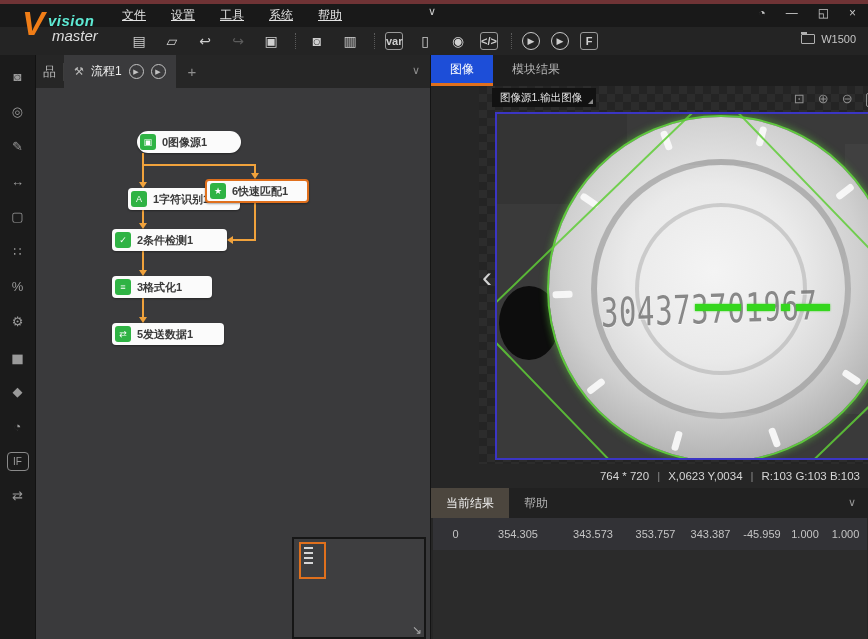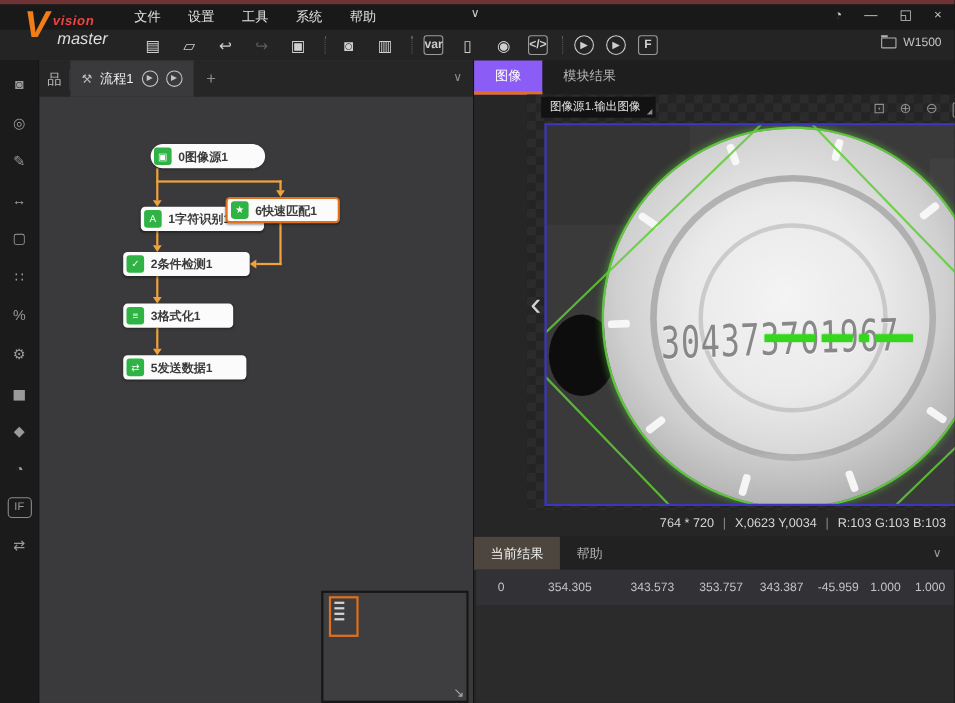--- a/index.html
+++ b/index.html
@@ -4,24 +4,24 @@
 <style>
   * { margin:0; padding:0; box-sizing:border-box; }
   body { background:#000; font-family:"Liberation Sans", sans-serif; }
   .window { position:relative; width:868px; height:639px; background:#1f1f1f; overflow:hidden; }
 
   
   .top-accent { position:absolute; left:0; top:0; width:100%; height:4px; background:#6f3335; }
   .titlebar { position:absolute; left:0; top:4px; width:100%; height:23px; background:#191919; }
   .brand { position:absolute; left:22px; top:4px; width:110px; height:46px; z-index:5; }
   .brand-v { position:absolute; left:0; top:0; font-size:34px; font-weight:bold; font-style:italic; color:#f07d17; }
-  .brand-line1 { position:absolute; left:26px; top:8px; font-size:12px; font-weight:bold; font-style:italic; color:#ef4444; letter-spacing:.5px; }
+  .brand-line1 { position:absolute; left:26px; top:8px; font-size:15px; font-weight:bold; font-style:italic; color:#5eead4; letter-spacing:.5px; }
   .brand-line2 { position:absolute; left:30px; top:23px; font-size:15px; font-style:italic; color:#dddddd; }
   .menubar { position:absolute; left:122px; top:3px; display:flex; gap:25px; }
-  .menubar span { font-size:12px; color:#e2e2e2; cursor:default; }
+  .menubar span { font-size:12px; color:#e2e2e2; cursor:default;text-decoration:underline; }
   .title-chevron { position:absolute; left:428px; top:1px; font-size:11px; color:#cccccc; }
   .win-controls { position:absolute; right:12px; top:2px; display:flex; gap:20px; }
   .win-controls span { font-size:12px; color:#c8c8c8; }
 
   
   .toolbar { position:absolute; left:0; top:27px; width:100%; height:28px; background:#242424; display:flex; align-items:center; }
   .toolbar .pad { width:128px; flex:none; }
   .tb-icon { width:22px; height:20px; margin-right:11px; color:#cfcfcf; font-size:14px; line-height:20px; text-align:center; flex:none; }
   .tb-icon.small-text { font-size:9px; font-weight:bold; }
   .tb-icon.dim { color:#5c5c5c; }
@@ -65,21 +65,21 @@
 
   .minimap { position:absolute; left:256px; top:449px; width:134px; height:102px; background:#3e3e40; border:2px solid #161616; }
   .mm-view { position:absolute; left:5px; top:3px; width:27px; height:37px; border:2px solid #e0701d; padding:3px 0 0 3px; }
   .mm-dash { width:9px; height:2px; background:#d6d6d6; margin-bottom:3px; }
   .mm-resize { position:absolute; right:2px; bottom:0px; color:#a8a8a8; font-size:12px; }
 
   
   .right-panel { flex:1; position:relative; background:#262626; border-left:1px solid #141414; }
   .viewer-tabs { position:absolute; left:0; top:0; width:100%; height:31px; background:#1e1e1e; display:flex; }
   .vtab { height:31px; line-height:29px; padding:0 19px; font-size:12px; color:#b5b5b5; }
-  .vtab.active { color:#ffffff; border-bottom:3px solid #e0701d; background:#8b5cf6; }
+  .vtab.active { color:#ffffff; border-bottom:3px solid #e0701d; background:#1d4ed8; }
 
   .viewport { position:absolute; left:0; top:31px; width:100%; height:378px;
     background-color:#242424;
     background-image:linear-gradient(45deg,#2c2c2c 25%,transparent 25%,transparent 75%,#2c2c2c 75%),
                      linear-gradient(45deg,#2c2c2c 25%,transparent 25%,transparent 75%,#2c2c2c 75%);
     background-position:0 0,8px 8px; background-size:16px 16px;margin-left:48px; }
   .source-box { position:absolute; left:13px; top:2px; height:19px; background:#121212; color:#e3e3e3; font-size:10.5px; line-height:19px; padding:0 14px 0 8px; z-index:30; }
   .source-box::after { content:""; position:absolute; right:3px; bottom:3px; border-left:5px solid transparent; border-bottom:5px solid #8a8a8a; }
   .view-tools { position:absolute; right:8px; top:5px; display:flex; gap:13px; z-index:30; }
   .view-tools span { color:#8f8f8f; font-size:13px; }

